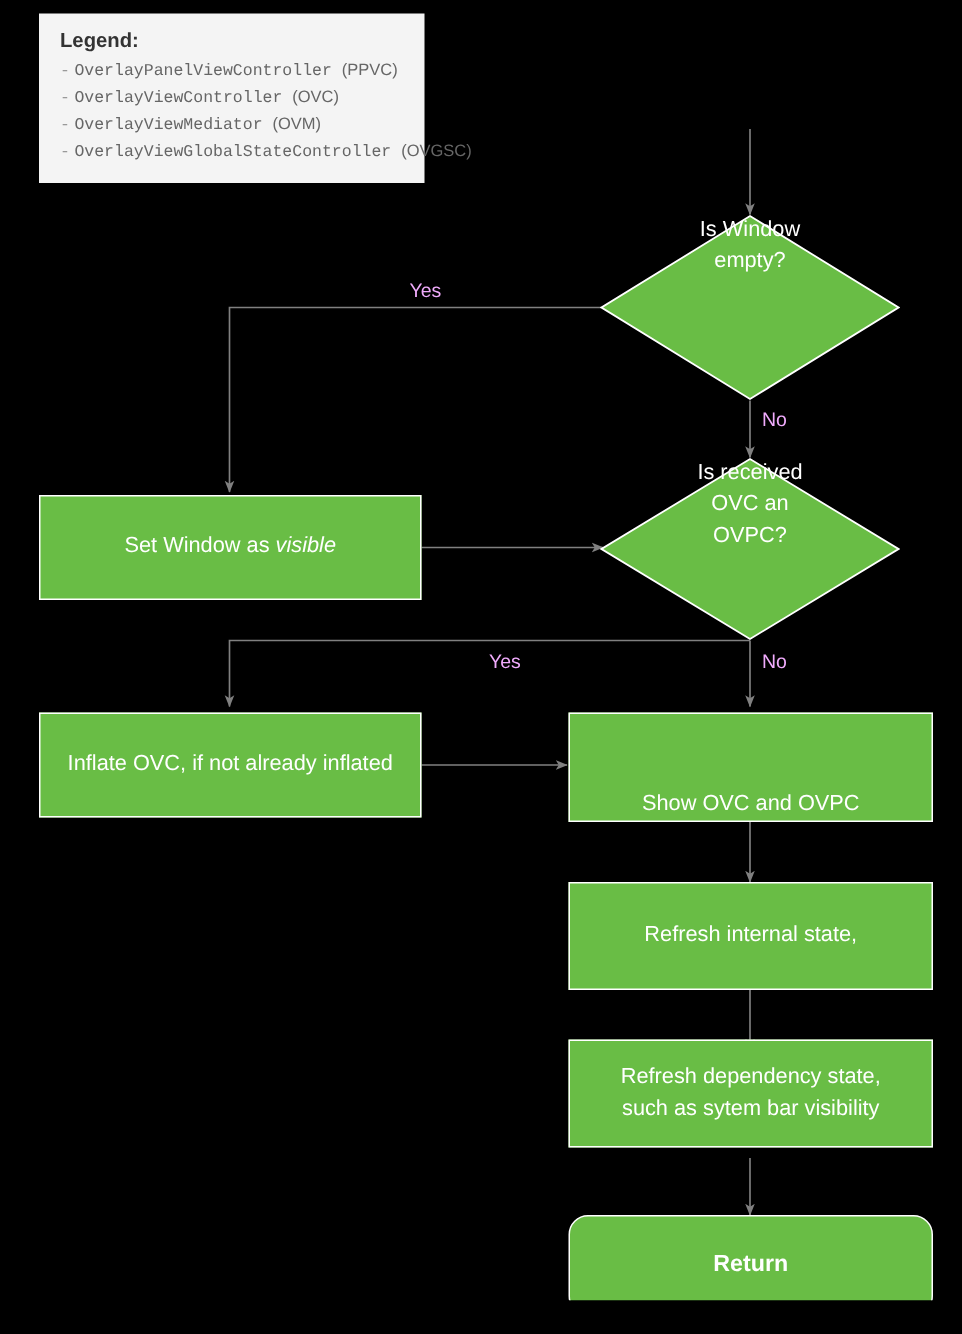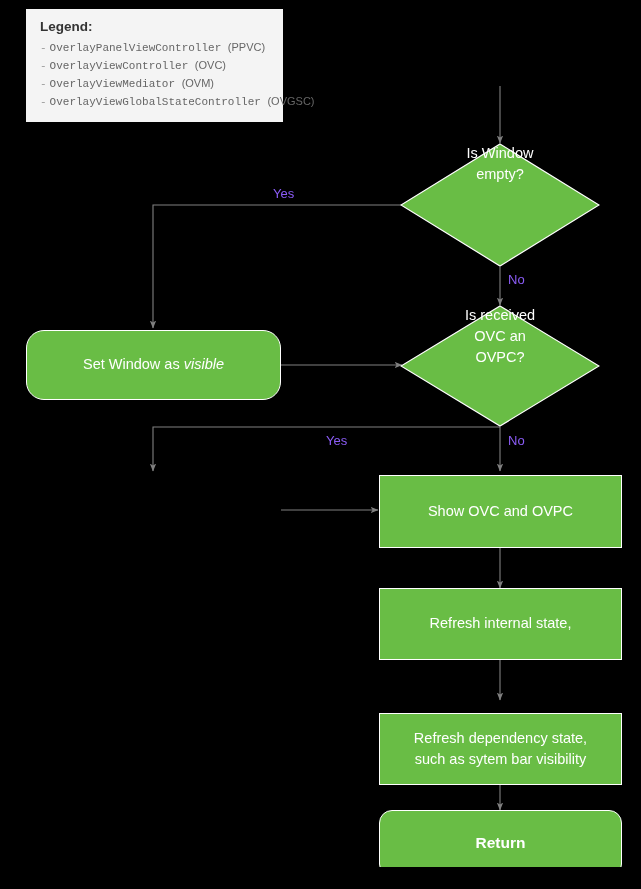--- a/index.html
+++ b/index.html
@@ -63,21 +63,21 @@
     align-items: flex-start;
     justify-content: center;
     text-align: center;
     color: #ffffff;
     font-size: 14.5px;
     line-height: 1.45;
   }
 
   .edge-label {
     position: absolute;
-    color: #8b5cf6;
+    color: #f0abfc;
     font-size: 13px;
     font-family: "Liberation Sans", sans-serif;
     white-space: nowrap;
   }
 
   #legend {
     position: absolute;
     left: 26px;
     top: 9px;
     width: 257px;
@@ -164,51 +164,54 @@
       <polygon points="100,1 199,62 100,123 1,62" fill="#69bd45" stroke="#ffffff" stroke-width="1.2"></polygon>
     </svg>
     <div class="diamond-label">
       <div>
         <span>Is Window</span><br>
         <span>empty?</span>
       </div>
     </div>
   </div>
 
-  <div class="node" style="left:26px; top:330px; width:255px; height:70px;border-radius:18px;">
+  <div class="node" style="left:26px; top:330px; width:255px; height:70px;">
     <div>
       <span>Set Window as </span><span class="line-italic">visible</span>
     </div>
   </div>
 
   <div class="diamond-wrap" style="left:400px; top:305px; width:200px; height:122px;">
     <svg width="200" height="122">
       <polygon points="100,1 199,61 100,121 1,61" fill="#69bd45" stroke="#ffffff" stroke-width="1.2"></polygon>
     </svg>
     <div class="diamond-label">
       <div>
         <span>Is received</span><br>
         <span>OVC an</span><br>
         <span>OVPC?</span>
       </div>
     </div>
   </div>
 
-
-  <div class="node" style="left:379px; top:475px; width:243px; height:73px;">
+  <div class="node" style="left:26px; top:475px; width:255px; height:70px;">
+    <div>Inflate OVC, if not already inflated</div>
+  </div>
+
+  <div class="node" style="left:379px; top:475px; width:243px; height:73px;align-items:flex-end;">
     <div>Show OVC and OVPC</div>
   </div>
 
   <div class="node" style="left:379px; top:588px; width:243px; height:72px;">
     <div>
       <span>Refresh internal state,</span><br>
     </div>
   </div>
 
-  <div class="node" style="left:379px; top:713px; width:243px; height:72px;">
+  <div class="node" style="left:379px; top:693px; width:243px; height:72px;">
     <div>
       <span>Refresh dependency state,</span><br>
       <span>such as sytem bar visibility</span>
     </div>
   </div>
 
   <div class="node rounded bold" style="left:379px; top:810px; width:243px; height:67px;">
     <div>Return</div>
   </div>
 

